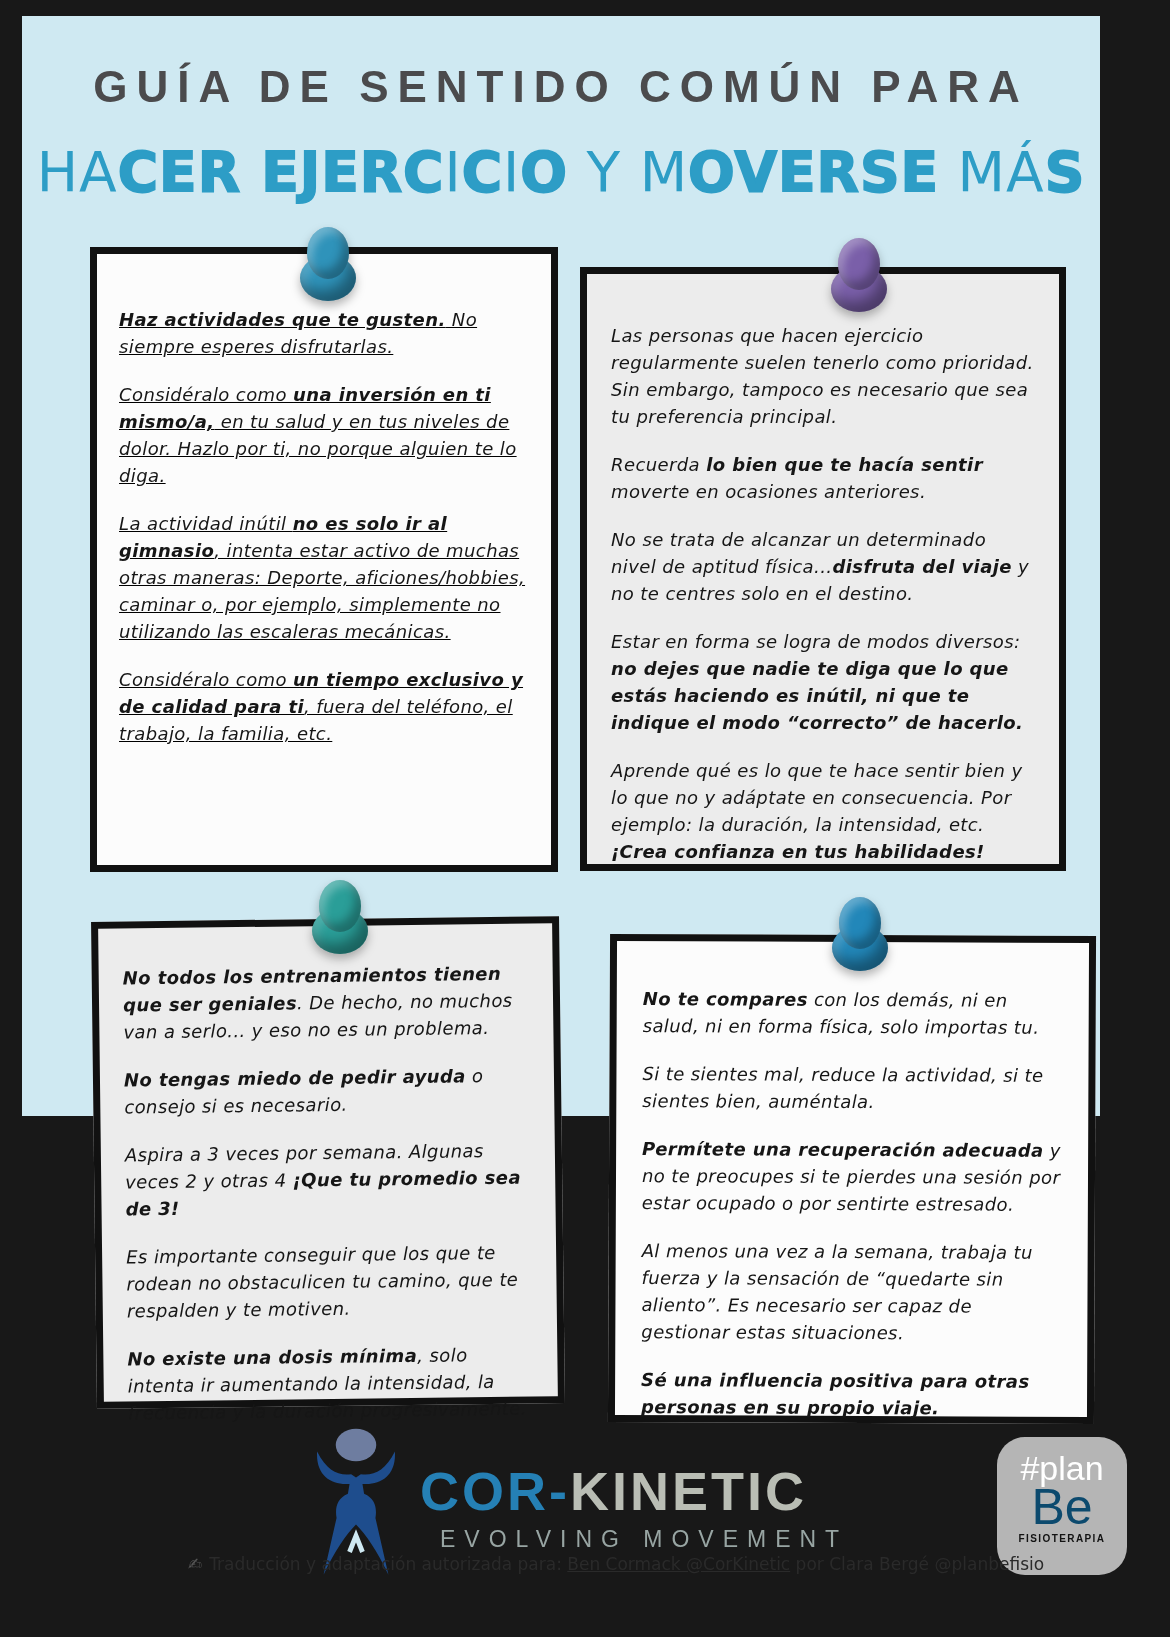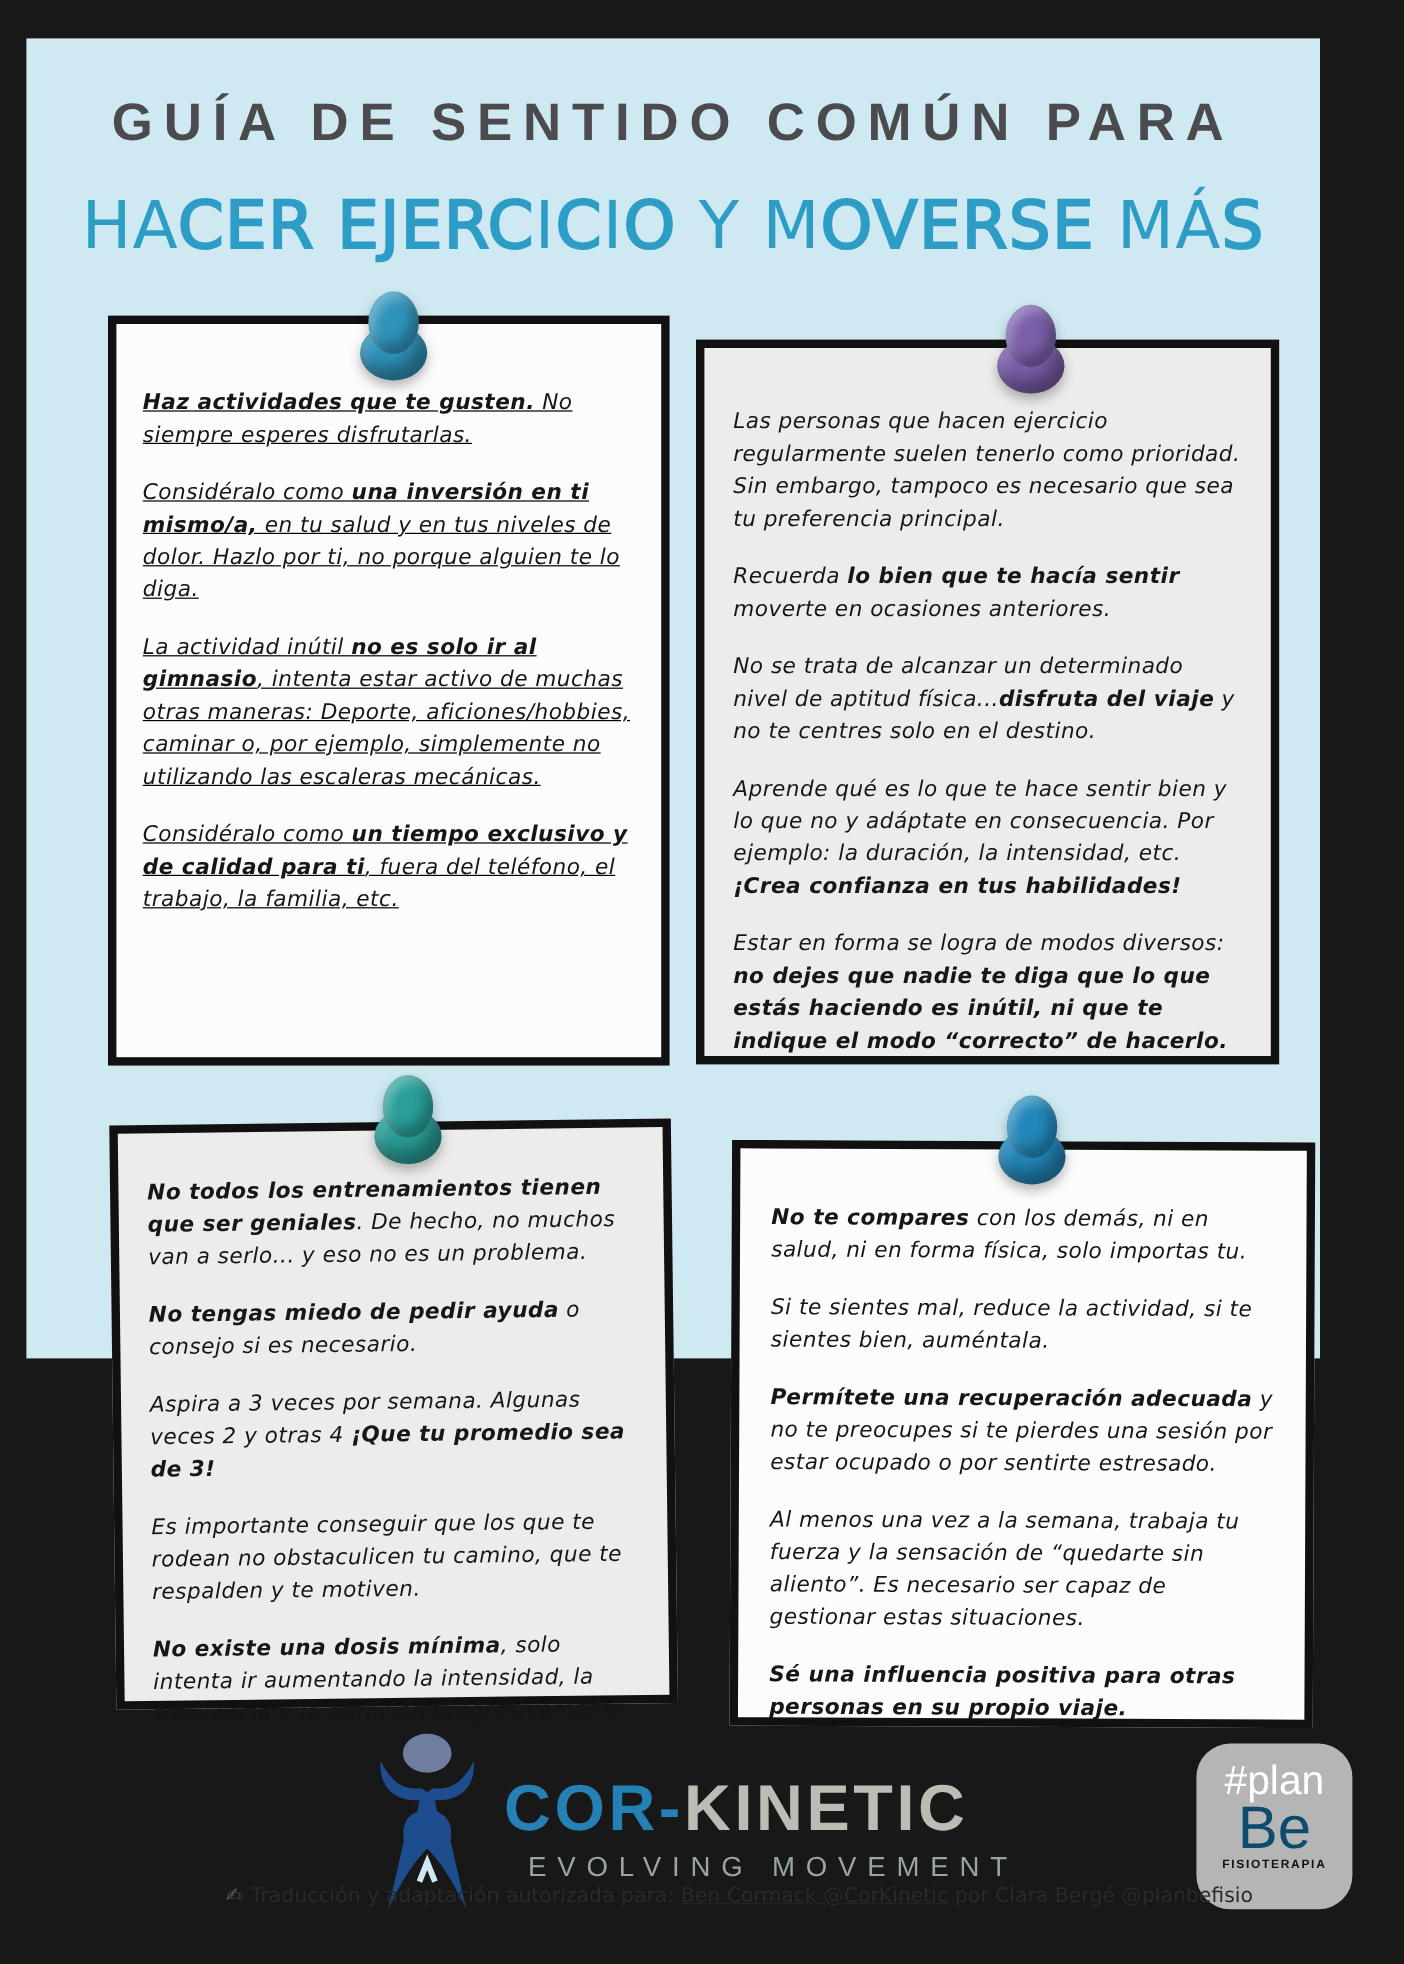--- a/index.html
+++ b/index.html
@@ -3,40 +3,40 @@
 <meta charset="utf-8">
 <style>
   * { box-sizing: border-box; margin: 0; padding: 0; }
   html, body {
     width: 1170px; height: 1637px;
     background: var(--frame_bg, #181818);
     overflow: hidden; position: relative;
     font-family: "DejaVu Sans", sans-serif;
   }
   .poster {
-    position: absolute; left: 22px; top: 32px;
+    position: absolute; left: 22px; top: 16px;
     width: 1078px; height: 1100px;
     background: var(--poster_bg, #cfe9f2);
   }
   
   .title1 {
     position: absolute; top: 46px; left: 0; width: 100%;
     text-align: center;
     font-family: "Liberation Sans", sans-serif;
     font-weight: 700; font-size: 44px; letter-spacing: 9px;
     color: var(--title_dark);
   }
   .title2 {
     position: absolute; top: 124px; left: 0; width: 100%;
     text-align: center;
     font-family: "DejaVu Sans", sans-serif;
     font-weight: 400; font-size: 55px; letter-spacing: 1px;
     color: var(--title_blue);
   }
-  .title2 .b { font-weight: 400; -webkit-text-stroke: 1.8px var(--title_blue); }
+  .title2 .b { font-weight: 700; -webkit-text-stroke: 1.8px var(--title_blue); }
   
   .card {
     position: absolute;
     background: var(--card_white);
     border: 7px solid var(--card_border);
   }
   .card--1 { left: 68px;  top: 231px; width: 468px; height: 625px; padding: 52px 22px 0; text-decoration: underline; }
   .card--2 { left: 558px; top: 251px; width: 486px; height: 604px; padding: 48px 24px 0; background: var(--card_gray); }
   .card--3 { left: 72px;  top: 903px; width: 468px; height: 487px; padding: 36px 24px 0; background: var(--card_gray); transform: rotate(-0.7deg); }
   .card--4 { left: 587px; top: 919px; width: 486px; height: 488px; padding: 44px 26px 0; transform: rotate(0.25deg); }
@@ -113,22 +113,22 @@
         <p><span>La actividad inútil </span><span class="b">no es solo ir al gimnasio</span><span>, intenta estar activo de muchas otras maneras: Deporte, aficiones/hobbies, caminar o, por ejemplo, simplemente no utilizando las escaleras mecánicas.</span></p>
         <p><span>Considéralo como </span><span class="b">un tiempo exclusivo y de calidad para ti</span><span>, fuera del teléfono, el trabajo, la familia, etc.</span></p>
       </div>
   </div>
 
   <div class="card card--2">
     <div class="card-text">
         <p><span>Las personas que hacen ejercicio regularmente suelen tenerlo como prioridad. Sin embargo, tampoco es necesario que sea tu preferencia principal.</span></p>
         <p><span>Recuerda </span><span class="b">lo bien que te hacía sentir</span><span> moverte en ocasiones anteriores.</span></p>
         <p><span>No se trata de alcanzar un determinado nivel de aptitud física...</span><span class="b">disfruta del viaje</span><span> y no te centres solo en el destino.</span></p>
+        <p><span>Estar en forma se logra de modos diversos: </span><span class="b">no dejes que nadie te diga que lo que estás haciendo es inútil, ni que te indique el modo “correcto” de hacerlo.</span></p>
         <p><span>Aprende qué es lo que te hace sentir bien y lo que no  y adáptate en consecuencia. Por ejemplo: la duración, la intensidad, etc.</span><br><span class="b">¡Crea confianza en tus habilidades!</span></p>
-        <p><span>Estar en forma se logra de modos diversos: </span><span class="b">no dejes que nadie te diga que lo que estás haciendo es inútil, ni que te indique el modo “correcto” de hacerlo.</span></p>
       </div>
   </div>
 
   <div class="card card--3">
     <div class="card-text">
         <p><span class="b">No todos los entrenamientos tienen que ser geniales</span><span>. De hecho, no muchos van a serlo... y eso no es un problema.</span></p>
         <p><span class="b">No tengas miedo de pedir ayuda</span><span> o consejo si es necesario.</span></p>
         <p><span>Aspira a 3 veces por semana. Algunas veces 2 y otras 4 </span><span class="b">¡Que tu promedio sea de 3!</span></p>
         <p><span>Es importante conseguir que los que te rodean no obstaculicen tu camino, que te respalden y te motiven.</span></p>
         <p><span class="b">No existe una dosis mínima</span><span>, solo intenta ir aumentando la intensidad, la frecuencia y la duración progresivamente.</span></p>

